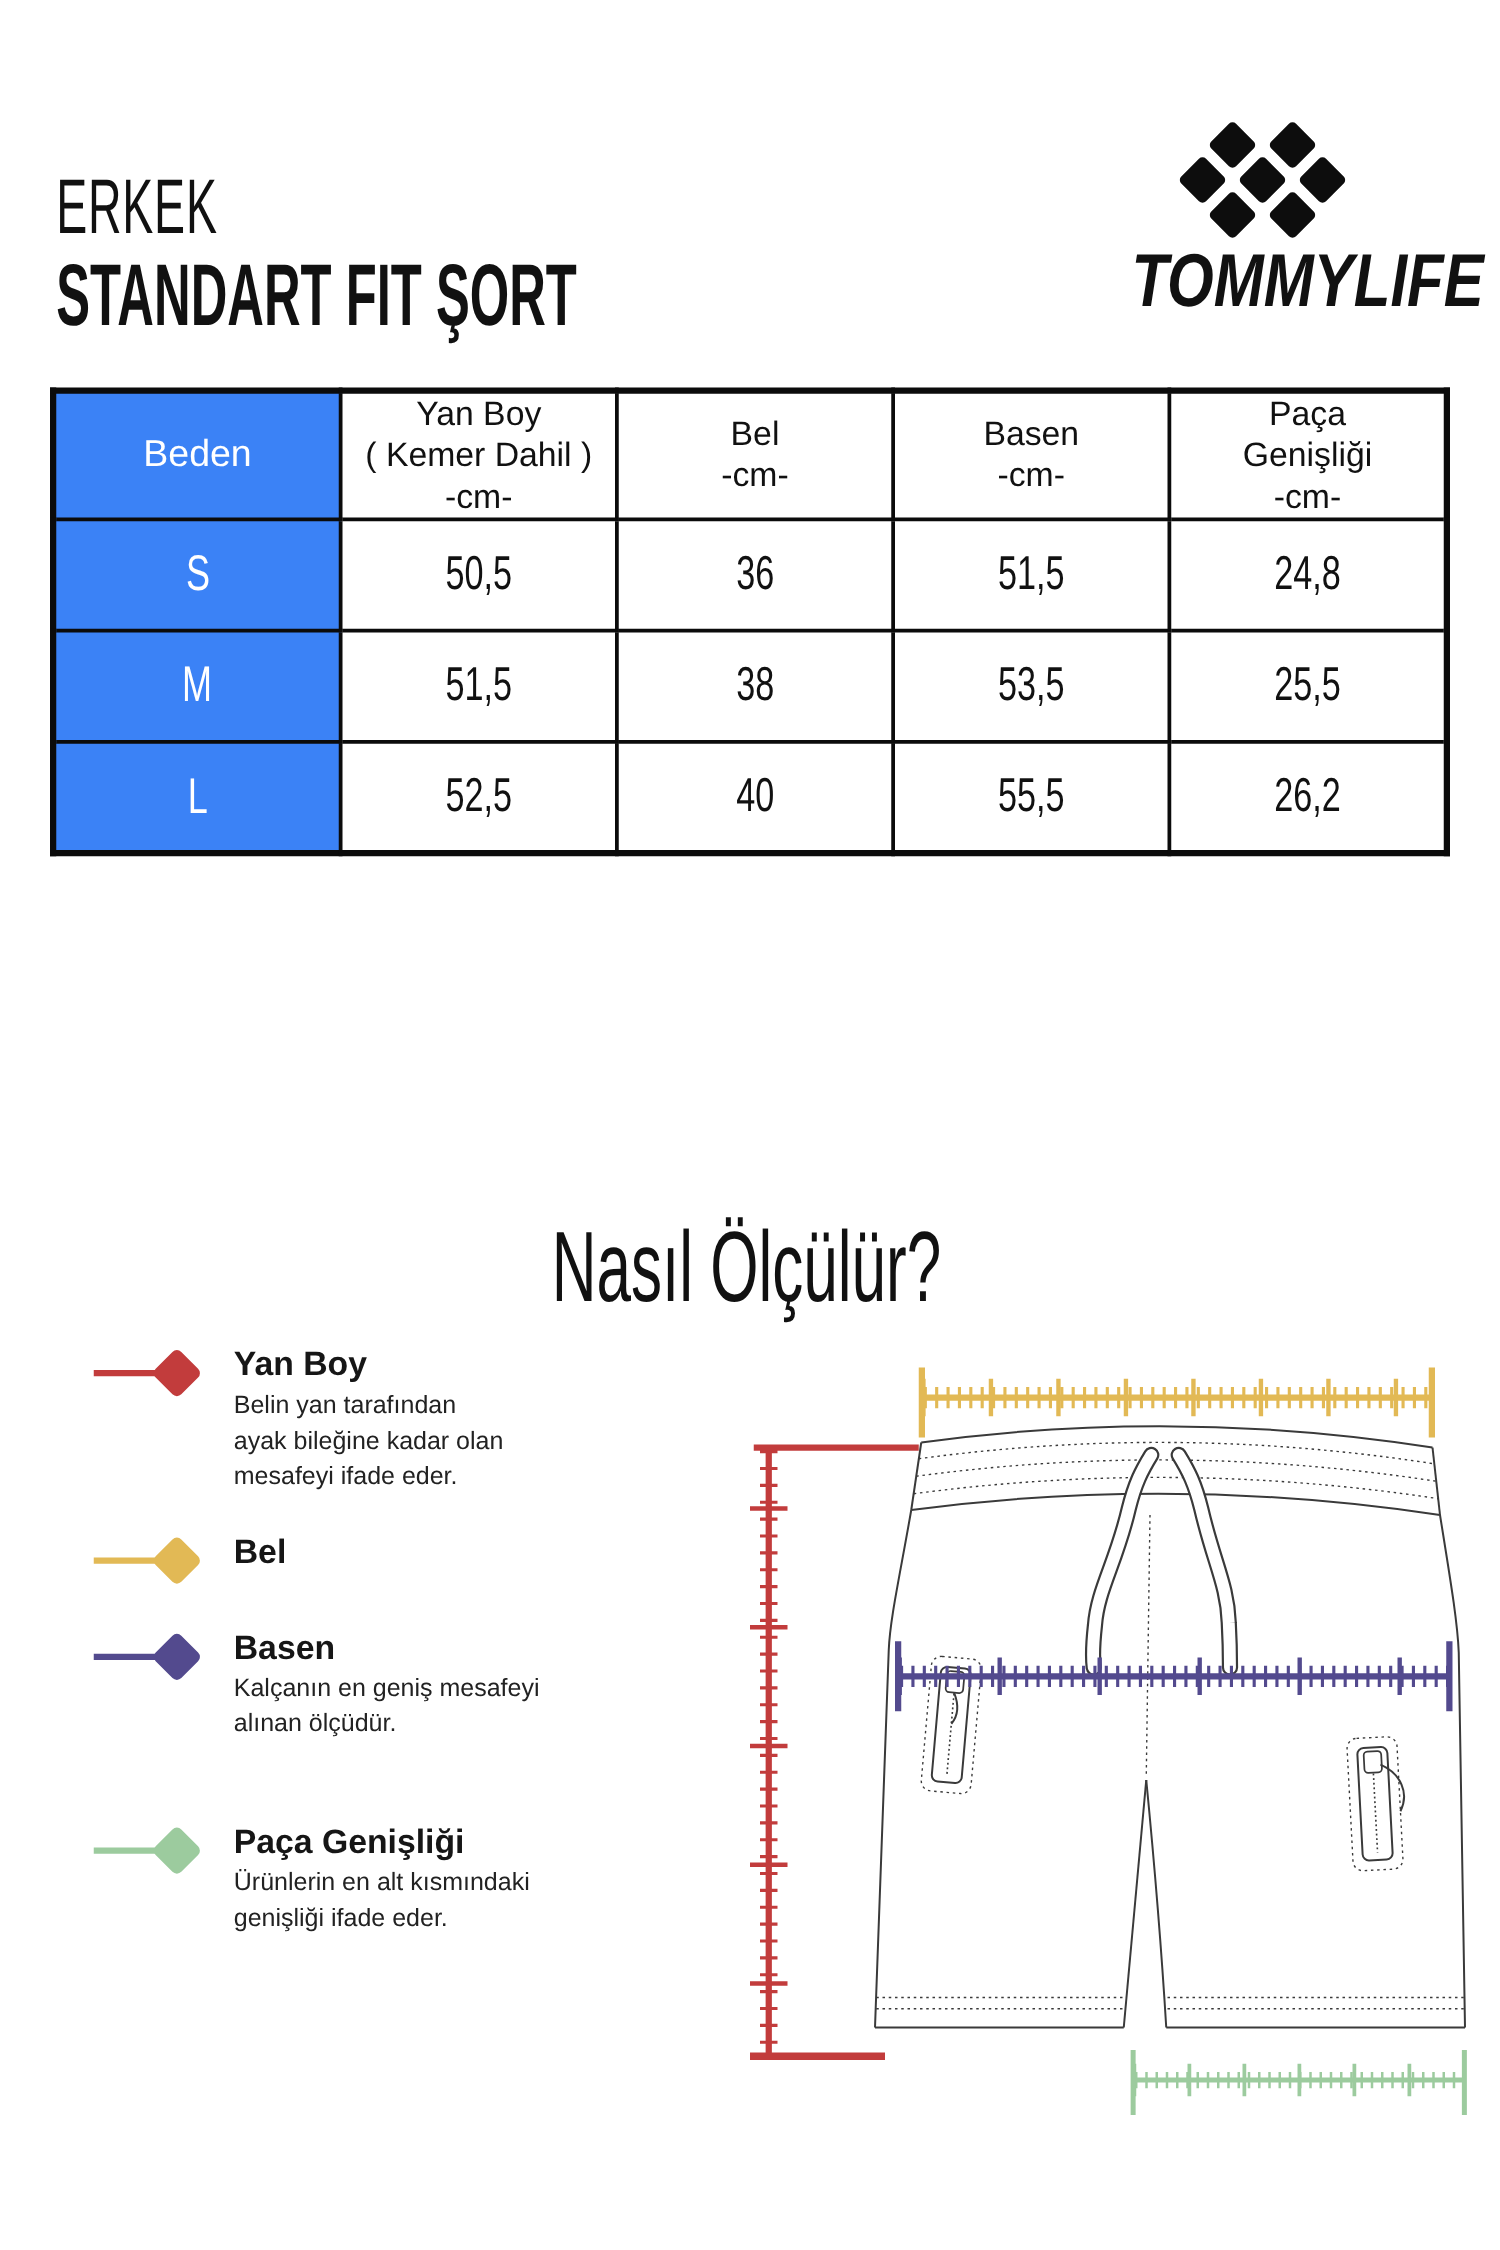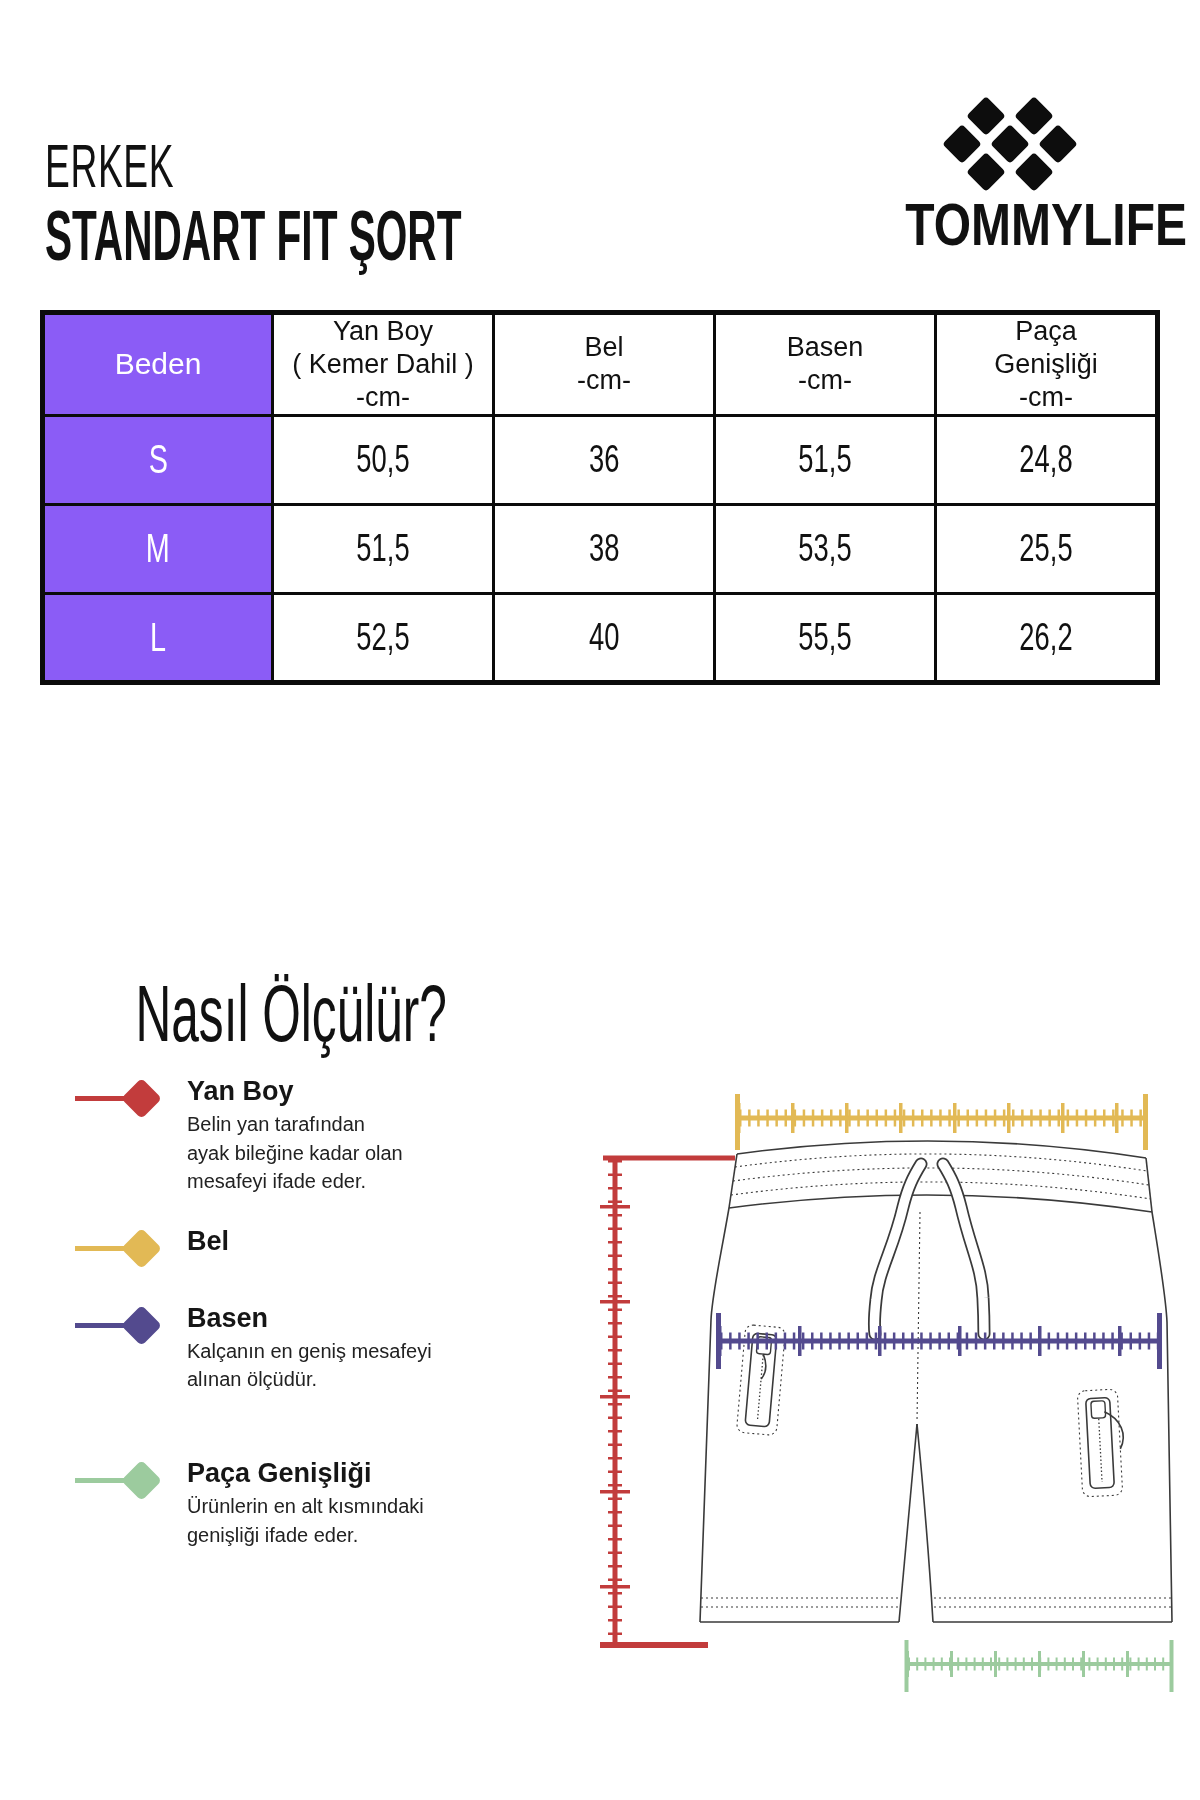--- a/index.html
+++ b/index.html
@@ -8,40 +8,40 @@
     position:relative; width:1200px; height:1800px;
     font-family:"Liberation Sans", sans-serif; color:#111; overflow:hidden;
   }
   .cond { display:inline-block; white-space:nowrap; transform-origin:left center; }
 
   
   .category      { position:absolute; left:45px; top:130px; font-size:62px; font-weight:400;
                    letter-spacing:1px; transform:scaleX(0.60); }
   .product-title { position:absolute; left:45px; top:196px; font-size:70px; font-weight:800;
                    transform:scaleX(0.58); }
-  .logo { position:absolute; left:870px; top:92px; width:280px; text-align:center; }
+  .logo { position:absolute; left:870px; top:92px; width:280px; text-align:center;font-style:italic; }
   .logo .brand { font-size:60px; font-weight:800; display:inline-block;
                  transform:scaleX(0.80); transform-origin:center; white-space:nowrap; margin-top:-4px; }
   .logo svg { display:block; margin:0 auto; }
 
   
   table.size-table { position:absolute; left:40px; top:310px; width:1115px;
                      border-collapse:collapse; table-layout:fixed;
                      border:5px solid #0b0b0b; }
   .size-table th, .size-table td { border:3px solid #0b0b0b; text-align:center; vertical-align:middle; }
   .size-table thead tr { height:100px; }
   .size-table tbody tr { height:89px; }
   .size-table th { font-weight:400; font-size:27px; line-height:1.22; white-space:pre-line; }
-  .size-table .dark { background:#8b5cf6; color:#ffffff; border-color:#0b0b0b; }
+  .size-table .dark { background:#3b82f6; color:#ffffff; border-color:#0b0b0b; }
   .size-table th.dark { font-size:30px; }
   .size-table td .num { display:inline-block; font-size:38px; transform:scaleX(0.72); transform-origin:center; }
   .size-table td.dark .num { font-size:40px; }
 
   
-  .measure-title { position:absolute; left:40px; top:968px; width:1115px; }
+  .measure-title { position:absolute; left:40px; top:968px; width:1115px; text-align:center; }
   .measure-title span { display:inline-block; font-size:80px; font-weight:400;
                         transform:scaleX(0.62); transform-origin:center; white-space:nowrap; }
 
   .legend { position:absolute; left:75px; top:1076px; width:470px; }
   .legend-item { display:flex; align-items:flex-start; }
   .legend-item.m1 { margin-bottom:30px; }
   .legend-item.m2 { margin-bottom:40px; }
   .legend-item.m3 { margin-bottom:64px; }
   .legend-icon { width:98px; min-width:98px; display:flex; align-items:center; margin-top:8px; }
   .icon-line { width:56px; height:5px; background:currentColor; }

